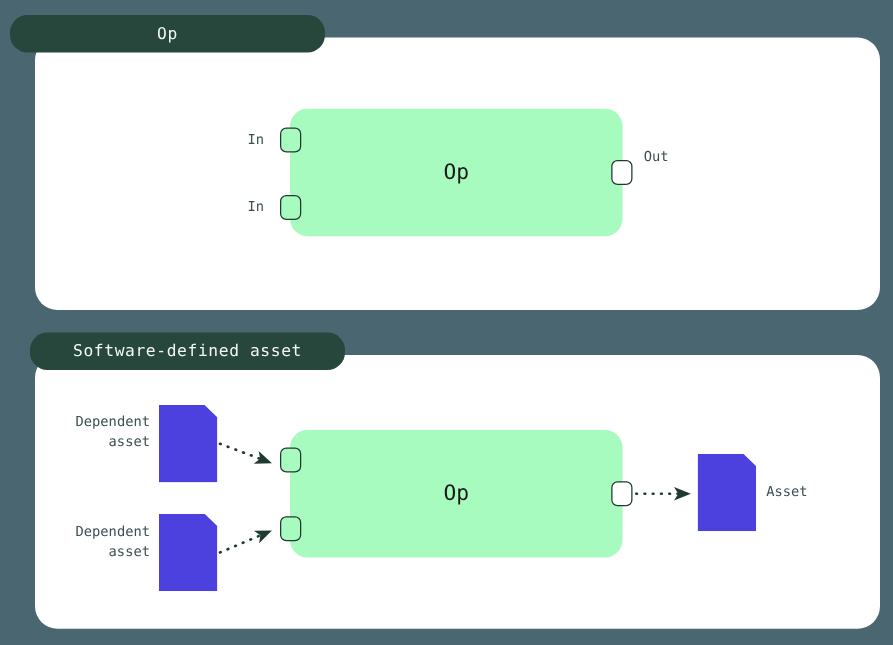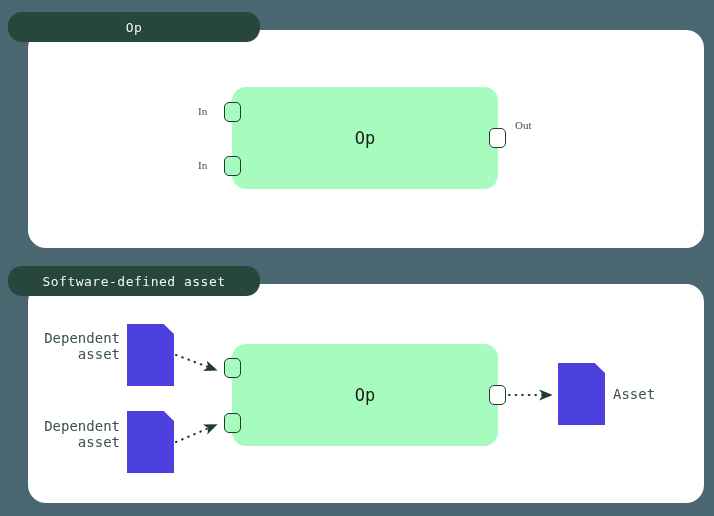--- a/index.html
+++ b/index.html
@@ -39,21 +39,21 @@
     display: flex;
     align-items: center;
     justify-content: center;
     color: #f2f7f4;
     font-size: 13px;
     letter-spacing: 0.5px;
     white-space: nowrap;
     z-index: 4;
   }
   .tab-op    { left: 8px; top: 12px;  width: 252px; }
-  .tab-asset { left: 8px; top: 266px; width: 252px; }
+  .tab-asset { left: 24px; top: 266px; width: 252px; }
 
   
   .op-box {
     position: absolute;
     background: #a8fbbe;
     border-radius: 14px;
     display: flex;
     align-items: center;
     justify-content: center;
     z-index: 2;
@@ -77,21 +77,20 @@
   }
   .port-in  { background: #a8fbbe; }
   .port-out { background: #ffffff; }
 
   .port-label {
     position: absolute;
     font-size: 11px;
     color: #3d4f52;
     white-space: nowrap;
     z-index: 5;
-    font-family: Liberation Serif, serif;
   }
 
   
   .p-top-in1  { left: 224px; top: 102px; }
   .p-top-in2  { left: 224px; top: 156px; }
   .p-top-out  { left: 489px; top: 128px; }
   .l-top-in1  { left: 198px; top: 105px; }
   .l-top-in2  { left: 198px; top: 159px; }
   .l-top-out  { left: 515px; top: 119px; }
 
@@ -106,21 +105,21 @@
     background: #4c41de;
     z-index: 3;
     clip-path: polygon(0 0, 78% 0, 100% 16%, 100% 100%, 0 100%);
   }
   .a-dep1 { left: 127px; top: 324px; width: 47px; height: 62px; }
   .a-dep2 { left: 127px; top: 411px; width: 47px; height: 62px; }
   .a-out  { left: 558px; top: 363px; width: 47px; height: 62px; }
 
   .asset-label {
     position: absolute;
-    font-size: 14px;
+    font-size: 11px;
     color: #3d4f52;
     line-height: 16px;
     white-space: pre;
     z-index: 3;
   }
   .asset-label-right { text-align: right; }
   .l-dep1  { left: 34px; top: 330px; width: 86px; }
   .l-dep2  { left: 34px; top: 418px; width: 86px; }
   .l-asset { left: 613px; top: 386px; }
 

